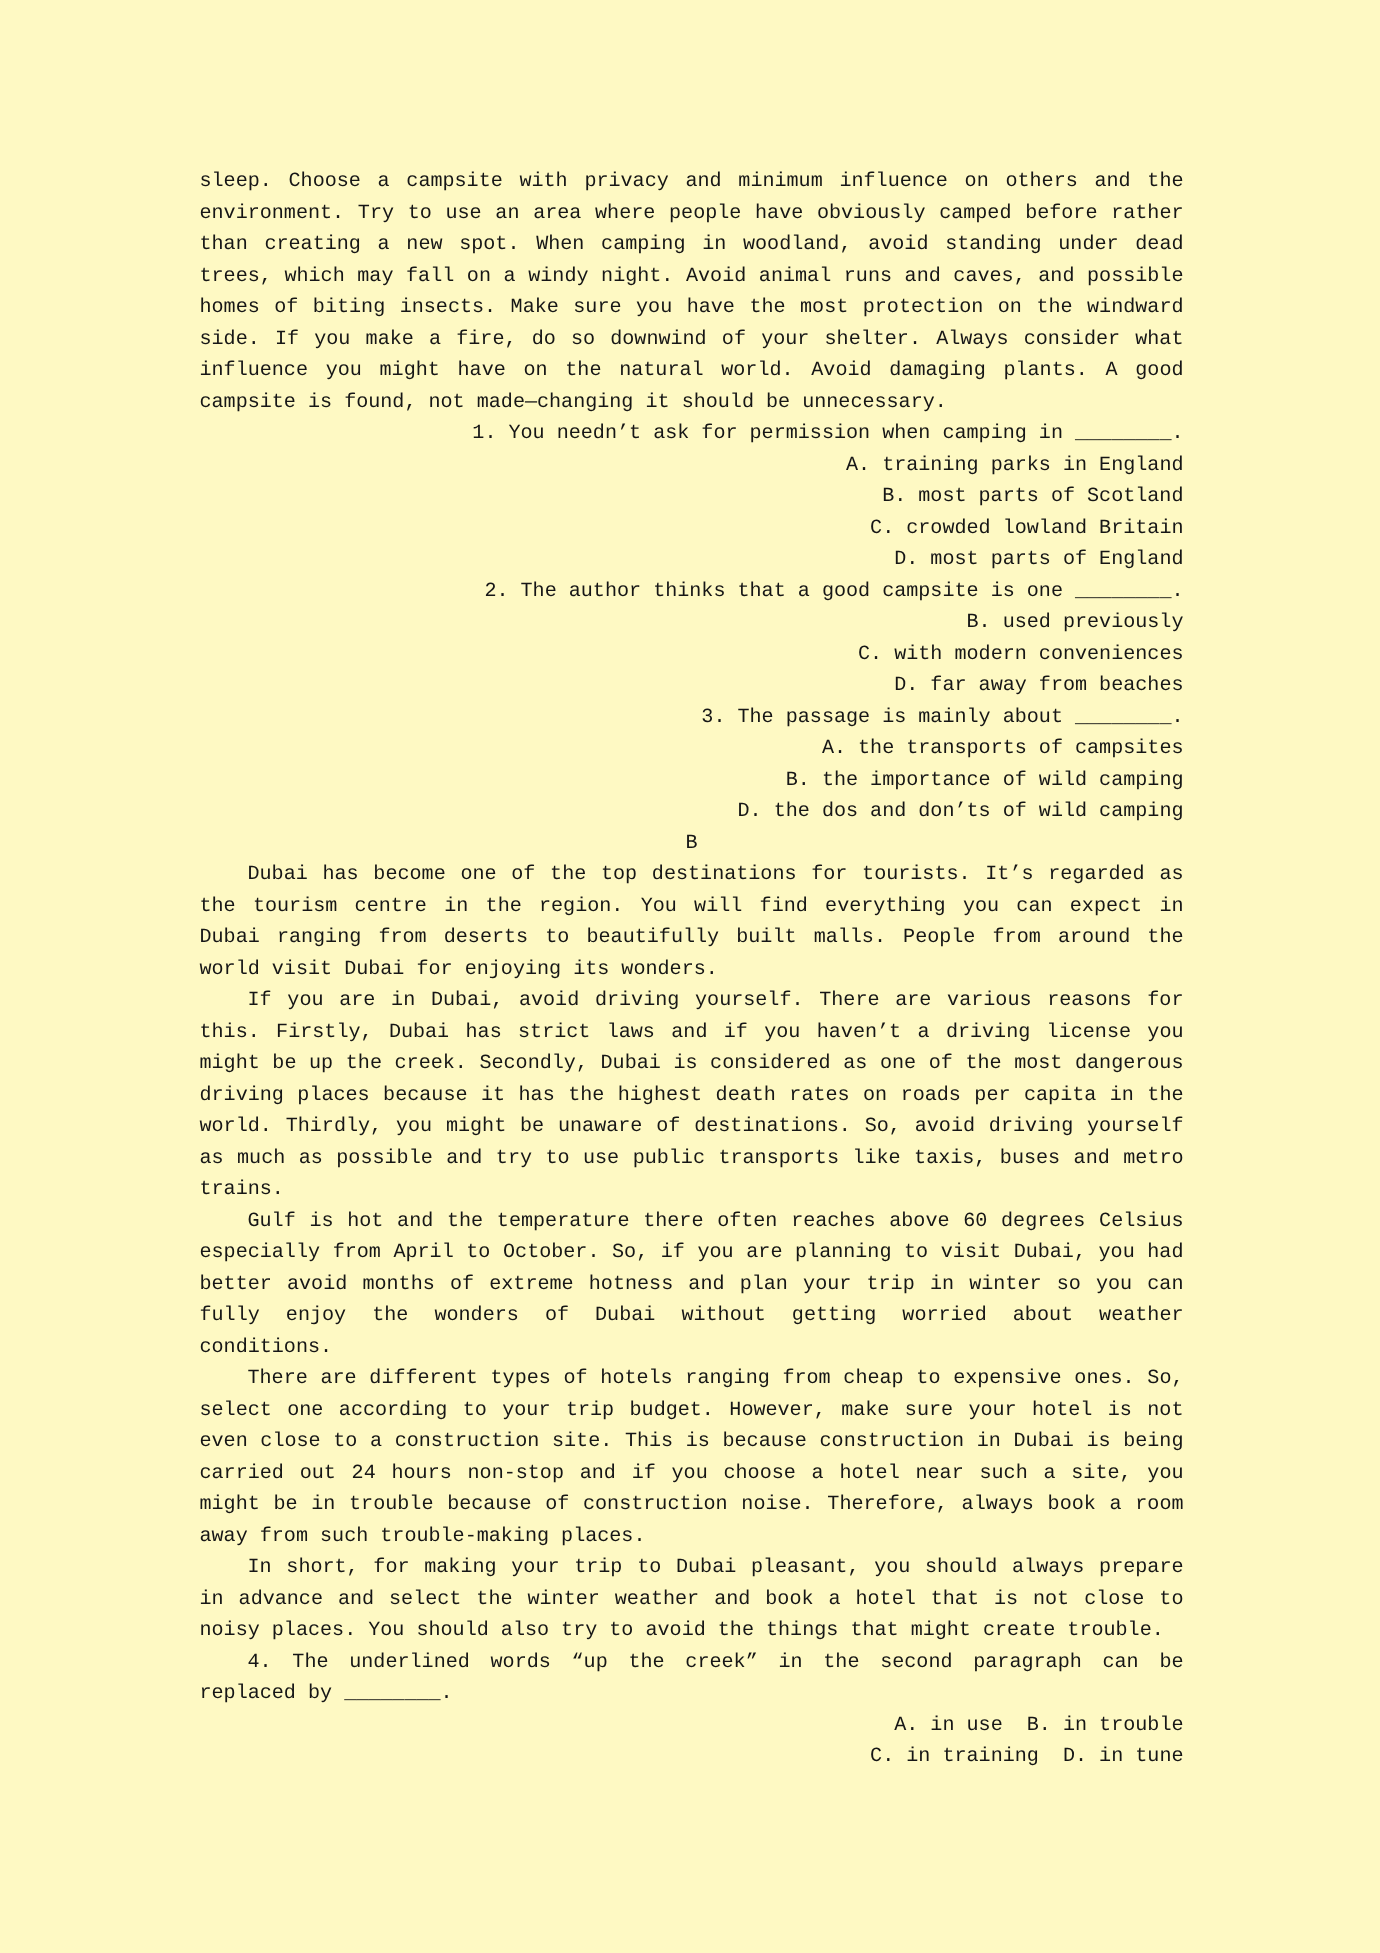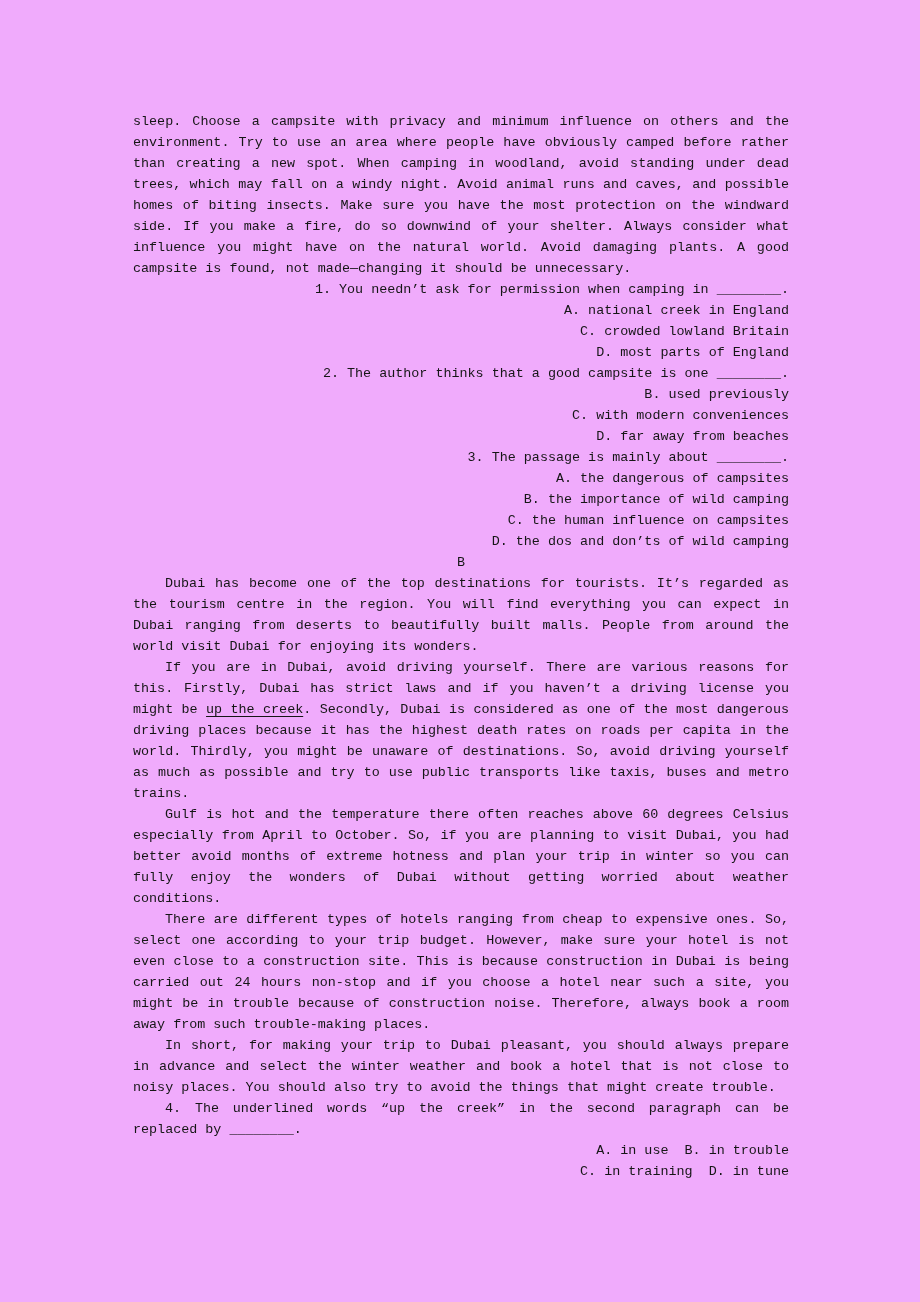--- a/index.html
+++ b/index.html
@@ -1,55 +1,55 @@
 <!DOCTYPE html>
 <html><head>
 <meta charset="utf-8">
 <style>
   * { margin: 0; padding: 0; box-sizing: border-box; }
   html, body { background: #ffffff; }
   .page {
     width: 920px;
     height: 1302px;
-    background: #f0abfc;
+    background: #fef9c3;
     color: #161616;
     font-family: "Liberation Mono", "DejaVu Sans Mono", monospace;
     font-size: 13.4px;
     line-height: 21px;
     padding: 111px 131px 40px 133px;
     overflow: hidden;
   }
   .para { text-align: justify; }
   .indent { text-indent: 32px; }
   .line { text-align: right; }
   .center { text-align: center; }
   .row { white-space: pre-wrap; }
-  .u { text-decoration: underline; text-underline-offset: 3px; }
+  .u { text-underline-offset: 3px; }
 </style>
 </head>
 <body>
 
 <div class="page">
 
   <p class="para">sleep. Choose a campsite with privacy and minimum influence on others and the environment. Try to use an area where people have obviously camped before rather than creating a new spot. When camping in woodland, avoid standing under dead trees, which may fall on a windy night. Avoid animal runs and caves, and possible homes of biting insects. Make sure you have the most protection on the windward side. If you make a fire, do so downwind of your shelter. Always consider what influence you might have on the natural world. Avoid damaging plants. A good campsite is found, not made—changing it should be unnecessary.</p>
 
   <p class="line indent">1. You needn’t ask for permission when camping in ________.</p>
-  <p class="line indent">A. national creek in England</p>
+  <p class="line indent">A. training parks in England</p>
+  <p class="line indent">B. most parts of Scotland</p>
   <p class="line indent">C. crowded lowland Britain</p>
   <p class="line indent">D. most parts of England</p>
 
   <p class="line indent">2. The author thinks that a good campsite is one ________.</p>
   <p class="line indent">B. used previously</p>
   <p class="line indent">C. with modern conveniences</p>
   <p class="line indent">D. far away from beaches</p>
 
   <p class="line indent">3. The passage is mainly about ________.</p>
-  <p class="line indent">A. the dangerous of campsites</p>
+  <p class="line indent">A. the transports of campsites</p>
   <p class="line indent">B. the importance of wild camping</p>
-  <p class="line indent">C. the human influence on campsites</p>
   <p class="line indent">D. the dos and don’ts of wild camping</p>
 
   <p class="center">B</p>
 
   <p class="para indent">Dubai has become one of the top destinations for tourists. It’s regarded as the tourism centre in the region. You will find everything you can expect in Dubai ranging from deserts to beautifully built malls. People from around the world visit Dubai for enjoying its wonders.</p>
 
   <p class="para indent"><span>If you are in Dubai, avoid driving yourself. There are various reasons for this. Firstly, Dubai has strict laws and if you haven’t a driving license you might be </span><span class="u">up the creek</span><span>. Secondly, Dubai is considered as one of the most dangerous driving places because it has the highest death rates on roads per capita in the world. Thirdly, you might be unaware of destinations. So, avoid driving yourself as much as possible and try to use public transports like taxis, buses and metro trains.</span></p>
 
   <p class="para indent">Gulf is hot and the temperature there often reaches above 60 degrees Celsius especially from April to October. So, if you are planning to visit Dubai, you had better avoid months of extreme hotness and plan your trip in winter so you can fully enjoy the wonders of Dubai without getting worried about weather conditions.</p>
 

